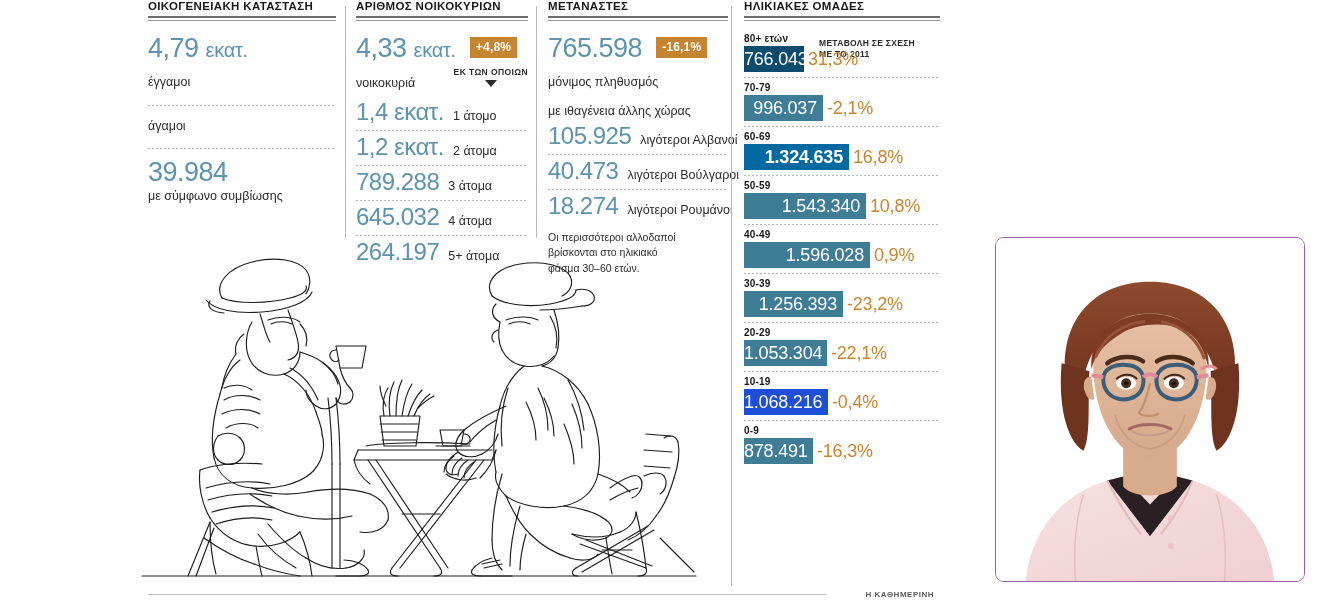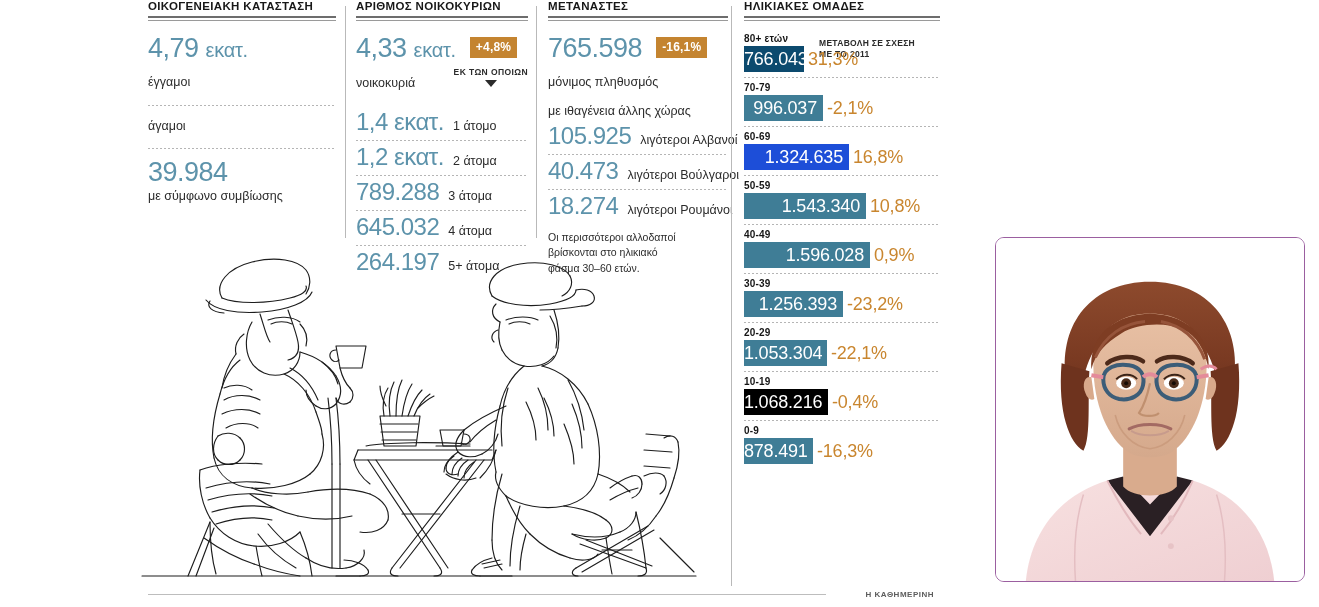--- a/index.html
+++ b/index.html
@@ -135,21 +135,21 @@
 
       <div style="display:flex;align-items:flex-start;margin-top:1px;justify-content:space-between;">
         <div class="sub">νοικοκυριά</div>
         <div style="margin-left:13px;margin-top:4px;">
           <div class="tinycap">ΕΚ ΤΩΝ ΟΠΟΙΩΝ</div>
           <div class="caret"></div>
         </div>
       </div>
 
       <div style="margin-top:3px;">
-        <div class="row" style="margin-top:18px;">
+        <div class="row" style="margin-top:8px;">
           <span class="bignum sm">1,4 εκατ.</span>
           <span class="lbl">1 άτομο</span>
         </div>
         <div class="dotted"></div>
         <div class="row">
           <span class="bignum sm">1,2 εκατ.</span>
           <span class="lbl">2 άτομα</span>
         </div>
         <div class="dotted"></div>
         <div class="row">
@@ -234,21 +234,21 @@
             <div class="agelabel">70-79</div>
             <div class="barline">
               <div class="bar" style="width: 79px; background: rgb(63, 125, 150);">996.037</div>
               <div class="pct" style="color: rgb(201, 134, 47);">-2,1%</div>
             </div>
           </div>
           <div class="dotted" style="margin: 5px 0px 4px;"></div>
           <div class="agegrp">
             <div class="agelabel">60-69</div>
             <div class="barline">
-              <div class="bar" style="width: 105px; background: #1d4ed8;">1.324.635</div>
+              <div class="bar" style="width: 105px; background: #0369a1; font-weight: bold;">1.324.635</div>
               <div class="pct" style="color: rgb(201, 134, 47);">16,8%</div>
             </div>
           </div>
           <div class="dotted" style="margin: 5px 0px 4px;"></div>
           <div class="agegrp">
             <div class="agelabel">50-59</div>
             <div class="barline">
               <div class="bar" style="width: 122px; background: rgb(63, 125, 150);">1.543.340</div>
               <div class="pct" style="color: rgb(201, 134, 47);">10,8%</div>
             </div>
@@ -274,21 +274,21 @@
             <div class="agelabel">20-29</div>
             <div class="barline">
               <div class="bar" style="width: 83px; background: rgb(63, 125, 150);">1.053.304</div>
               <div class="pct" style="color: rgb(201, 134, 47);">-22,1%</div>
             </div>
           </div>
           <div class="dotted" style="margin: 5px 0px 4px;"></div>
           <div class="agegrp">
             <div class="agelabel">10-19</div>
             <div class="barline">
-              <div class="bar" style="width: 84px; background: #000000;">1.068.216</div>
+              <div class="bar" style="width: 84px; background: #1d4ed8;">1.068.216</div>
               <div class="pct" style="color: rgb(201, 134, 47);">-0,4%</div>
             </div>
           </div>
           <div class="dotted" style="margin: 5px 0px 4px;"></div>
           <div class="agegrp">
             <div class="agelabel">0-9</div>
             <div class="barline">
               <div class="bar" style="width: 69px; background: rgb(63, 125, 150);">878.491</div>
               <div class="pct" style="color: rgb(201, 134, 47);">-16,3%</div>
             </div>

